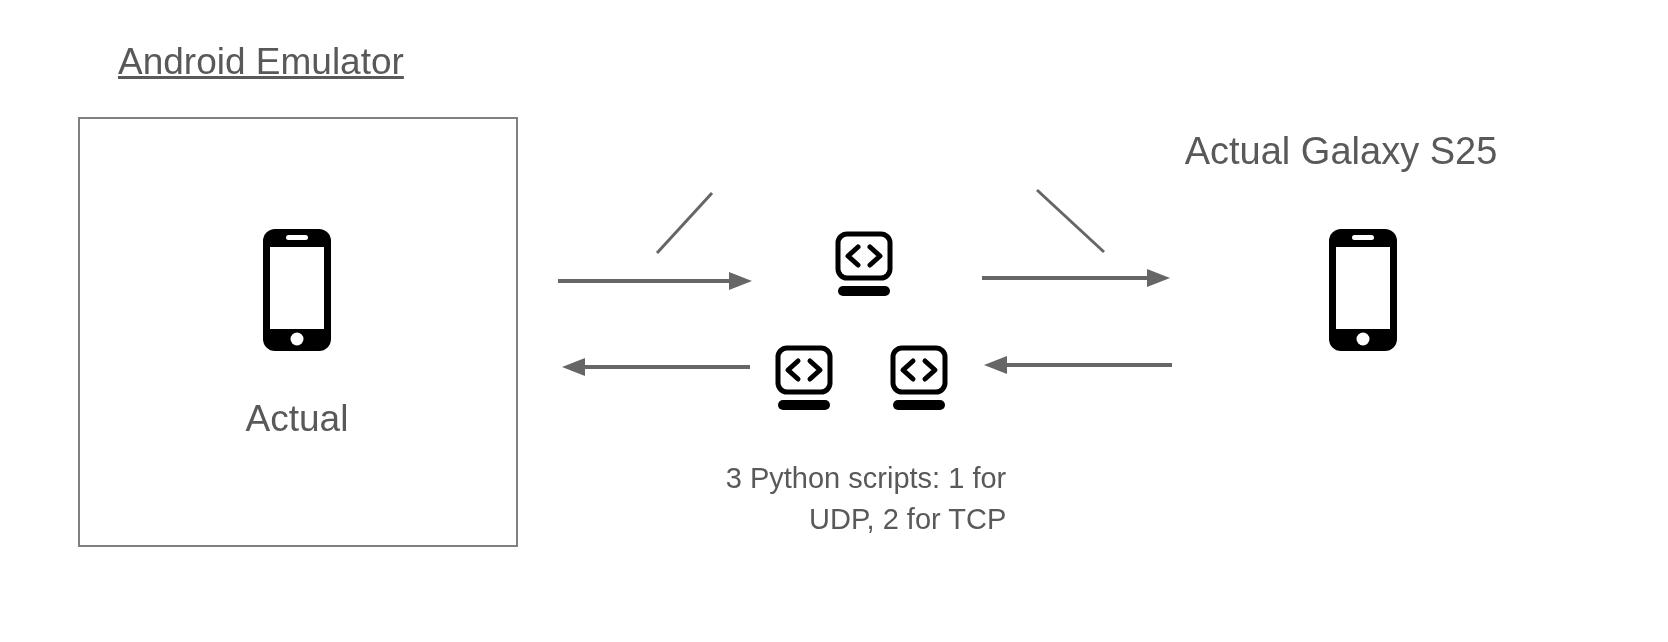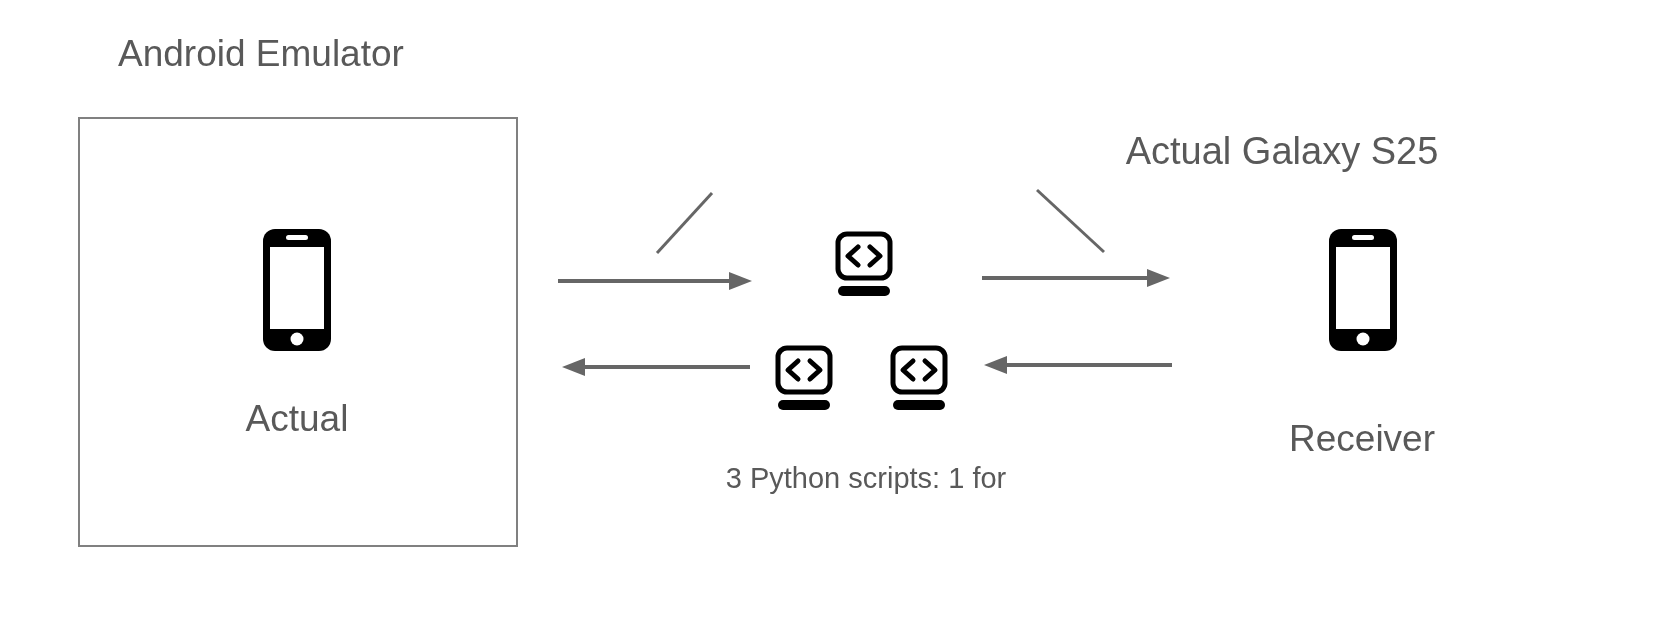--- a/index.html
+++ b/index.html
@@ -90,21 +90,21 @@
       <line x1="1172" y1="365" x2="1004" y2="365"></line>
       <polygon points="984,365 1007,356 1007,374"></polygon>
     </g>
 
     <g>
       <line x1="750" y1="367" x2="582" y2="367"></line>
       <polygon points="562,367 585,358 585,376"></polygon>
     </g>
   </svg>
 
-  <div class="label title-lg" style="left:118px; top:33px;">Android Emulator</div>
+  <div class="label title-lg" style="left:118px; top:41px;text-decoration:underline;">Android Emulator</div>
 
   <div class="box" style="left:78px; top:117px; width:440px; height:430px;"></div>
 
   <svg class="icon-abs" style="left:261px; top:227px;" width="72" height="126" viewBox="0 0 72 126" aria-hidden="true">
     <rect class="phone-body" x="2" y="2" width="68" height="122" rx="12"></rect>
     <rect class="phone-screen" x="9" y="20" width="54" height="82"></rect>
     <rect class="phone-screen" x="25" y="8" width="22" height="5" rx="2.5"></rect>
     <circle class="phone-screen" cx="36" cy="112" r="6.5"></circle>
   </svg>
 
@@ -127,26 +127,26 @@
 
   <svg class="icon-abs" style="left:887px; top:344px;" width="64" height="72" viewBox="0 0 64 72" aria-hidden="true">
     <rect class="script-cover" x="6" y="4" width="52" height="44" rx="9"></rect>
     <path class="script-chevron" d="M26 17 L16 26 L26 35"></path>
     <path class="script-chevron" d="M38 17 L48 26 L38 35"></path>
     <rect class="script-base" x="6" y="56" width="52" height="10" rx="5"></rect>
   </svg>
 
   <div class="label caption centered" style="left:866px; top:458px;">
     <div>3 Python scripts: 1 for</div>
+    <div>UDP, 2 for TCP</div>
   </div>
 
-  <div class="label title-lg centered" style="left:1282px; top:130px; font-size:38px;">Actual Galaxy S25</div>
+  <div class="label title-lg centered" style="left:1341px; top:130px; font-size:38px;">Actual Galaxy S25</div>
 
   <svg class="icon-abs" style="left:1327px; top:227px;" width="72" height="126" viewBox="0 0 72 126" aria-hidden="true">
     <rect class="phone-body" x="2" y="2" width="68" height="122" rx="12"></rect>
     <rect class="phone-screen" x="9" y="20" width="54" height="82"></rect>
     <rect class="phone-screen" x="25" y="8" width="22" height="5" rx="2.5"></rect>
     <circle class="phone-screen" cx="36" cy="112" r="6.5"></circle>
   </svg>
 
-  <div class="label title-lg centered" style="left:1362px; top:418px;">Receiver</div>
 
 </div>
 
 </body></html>

